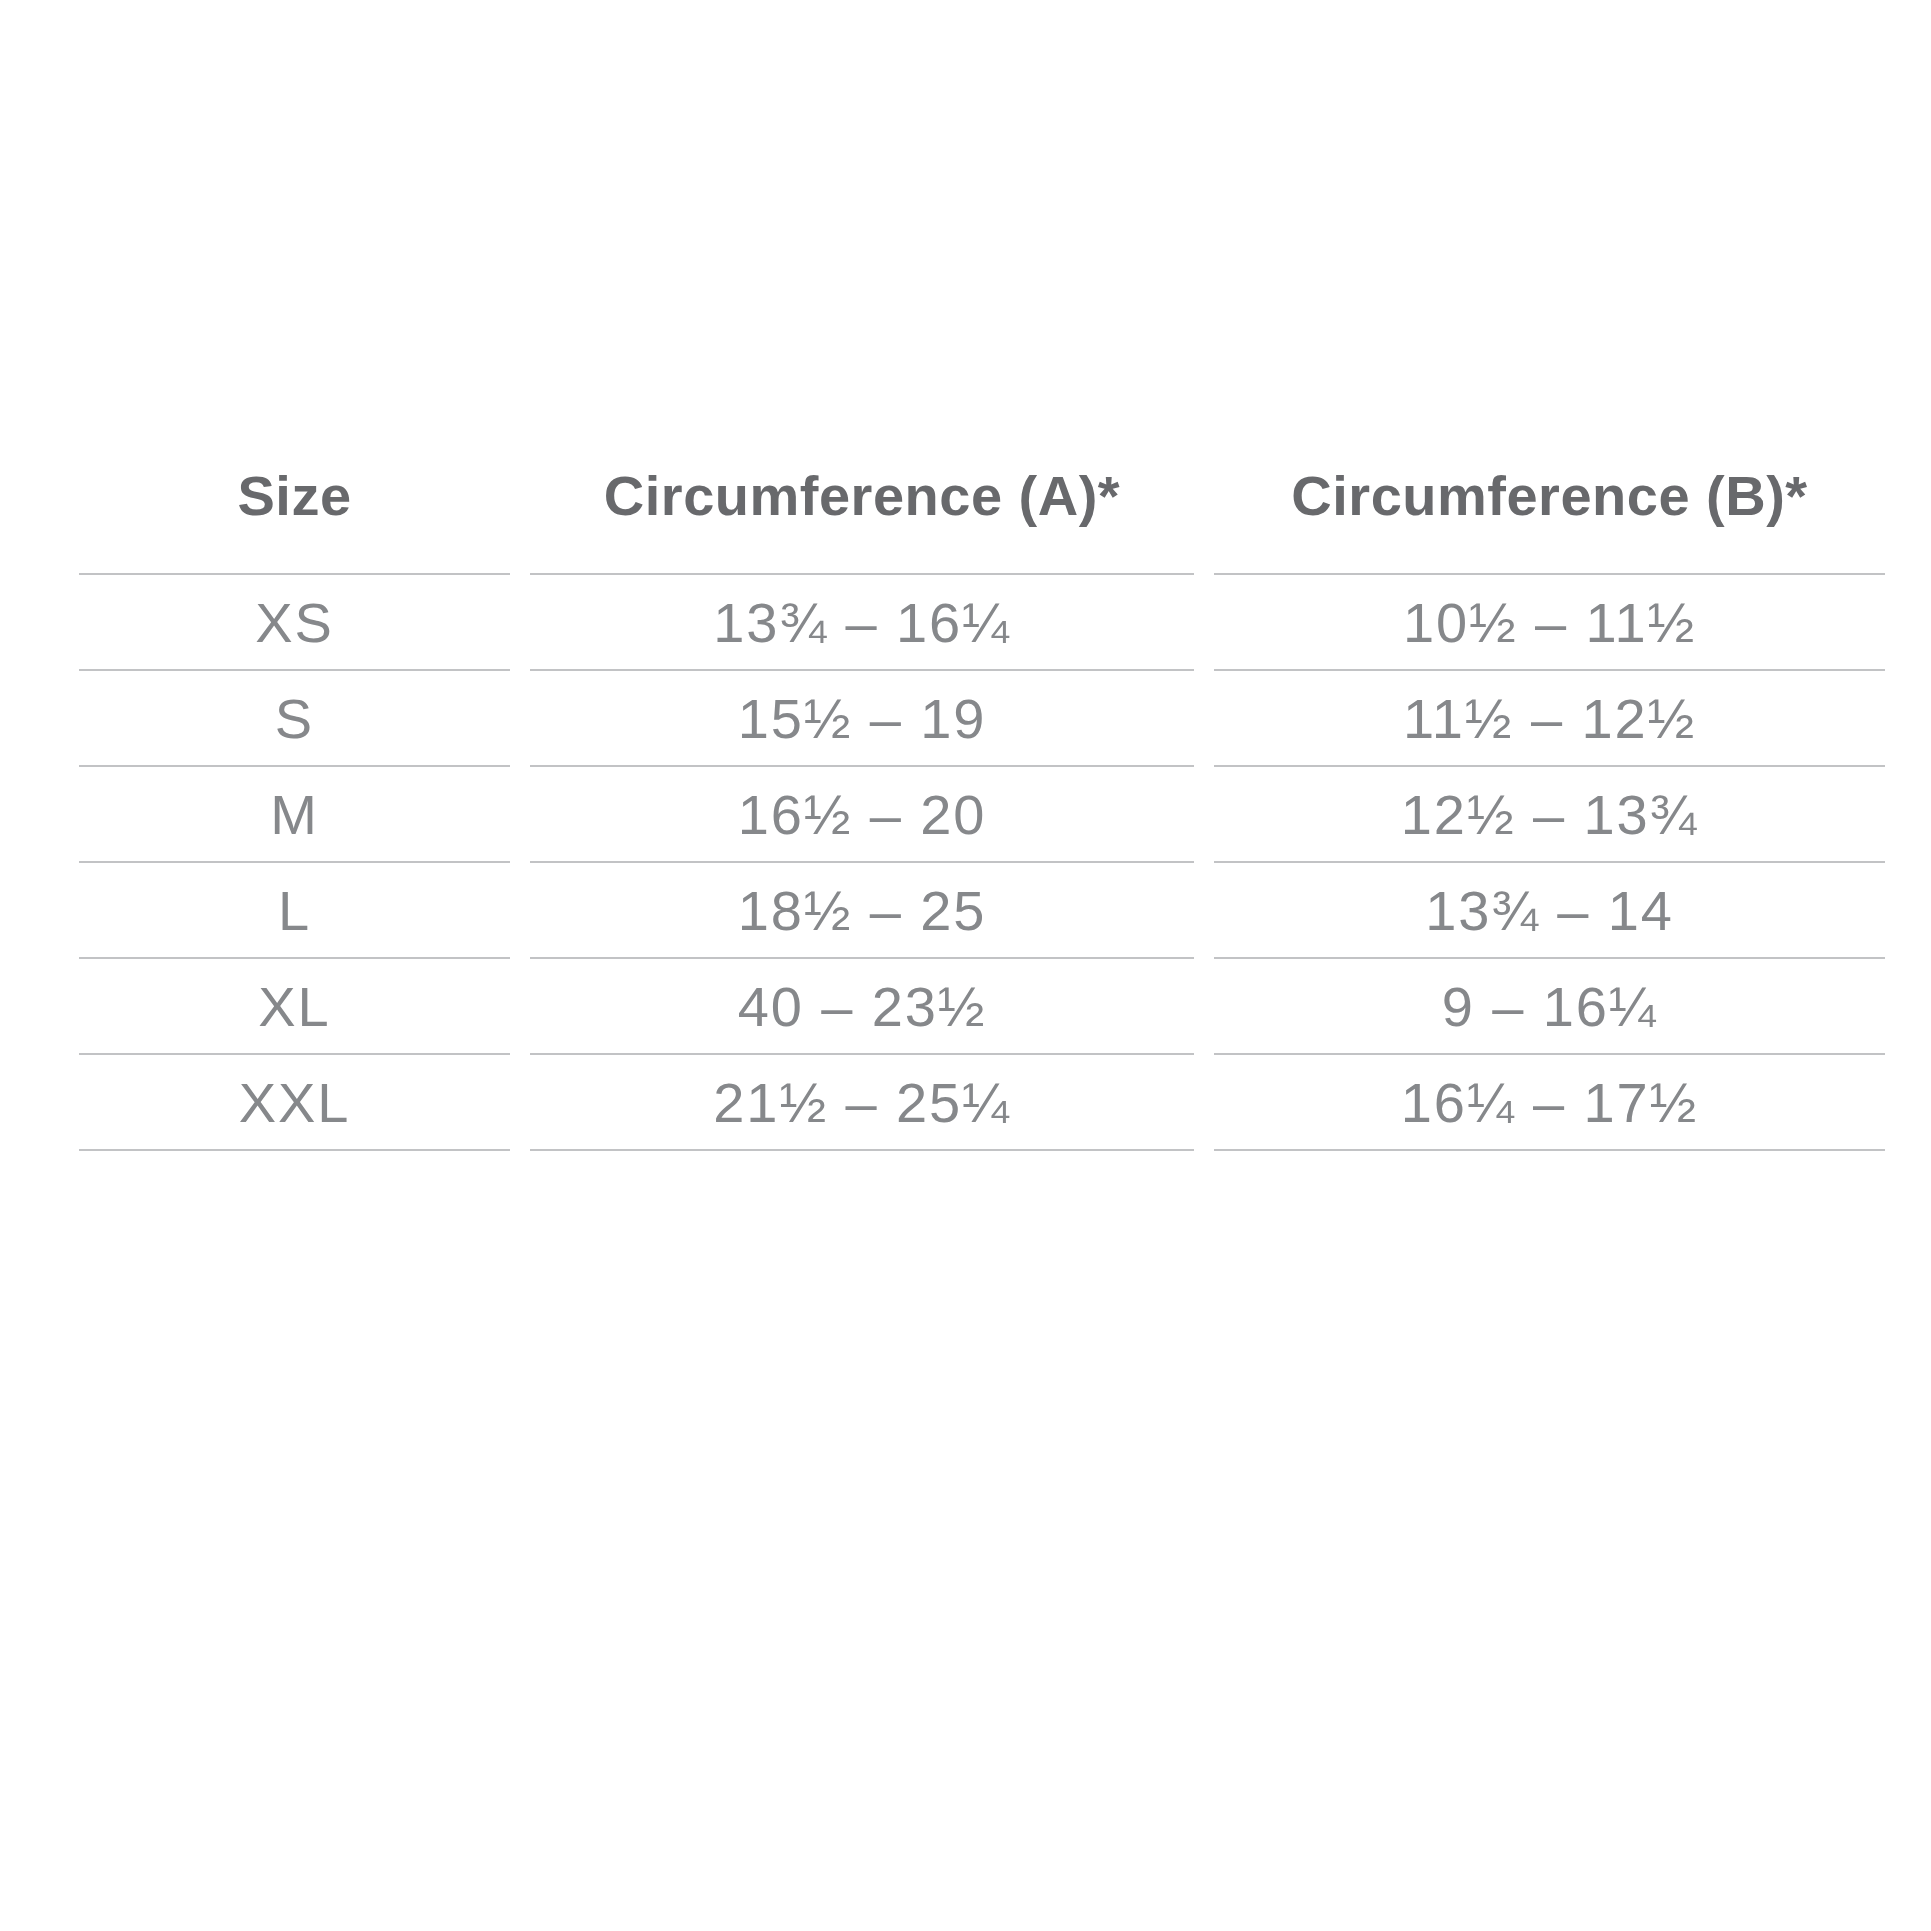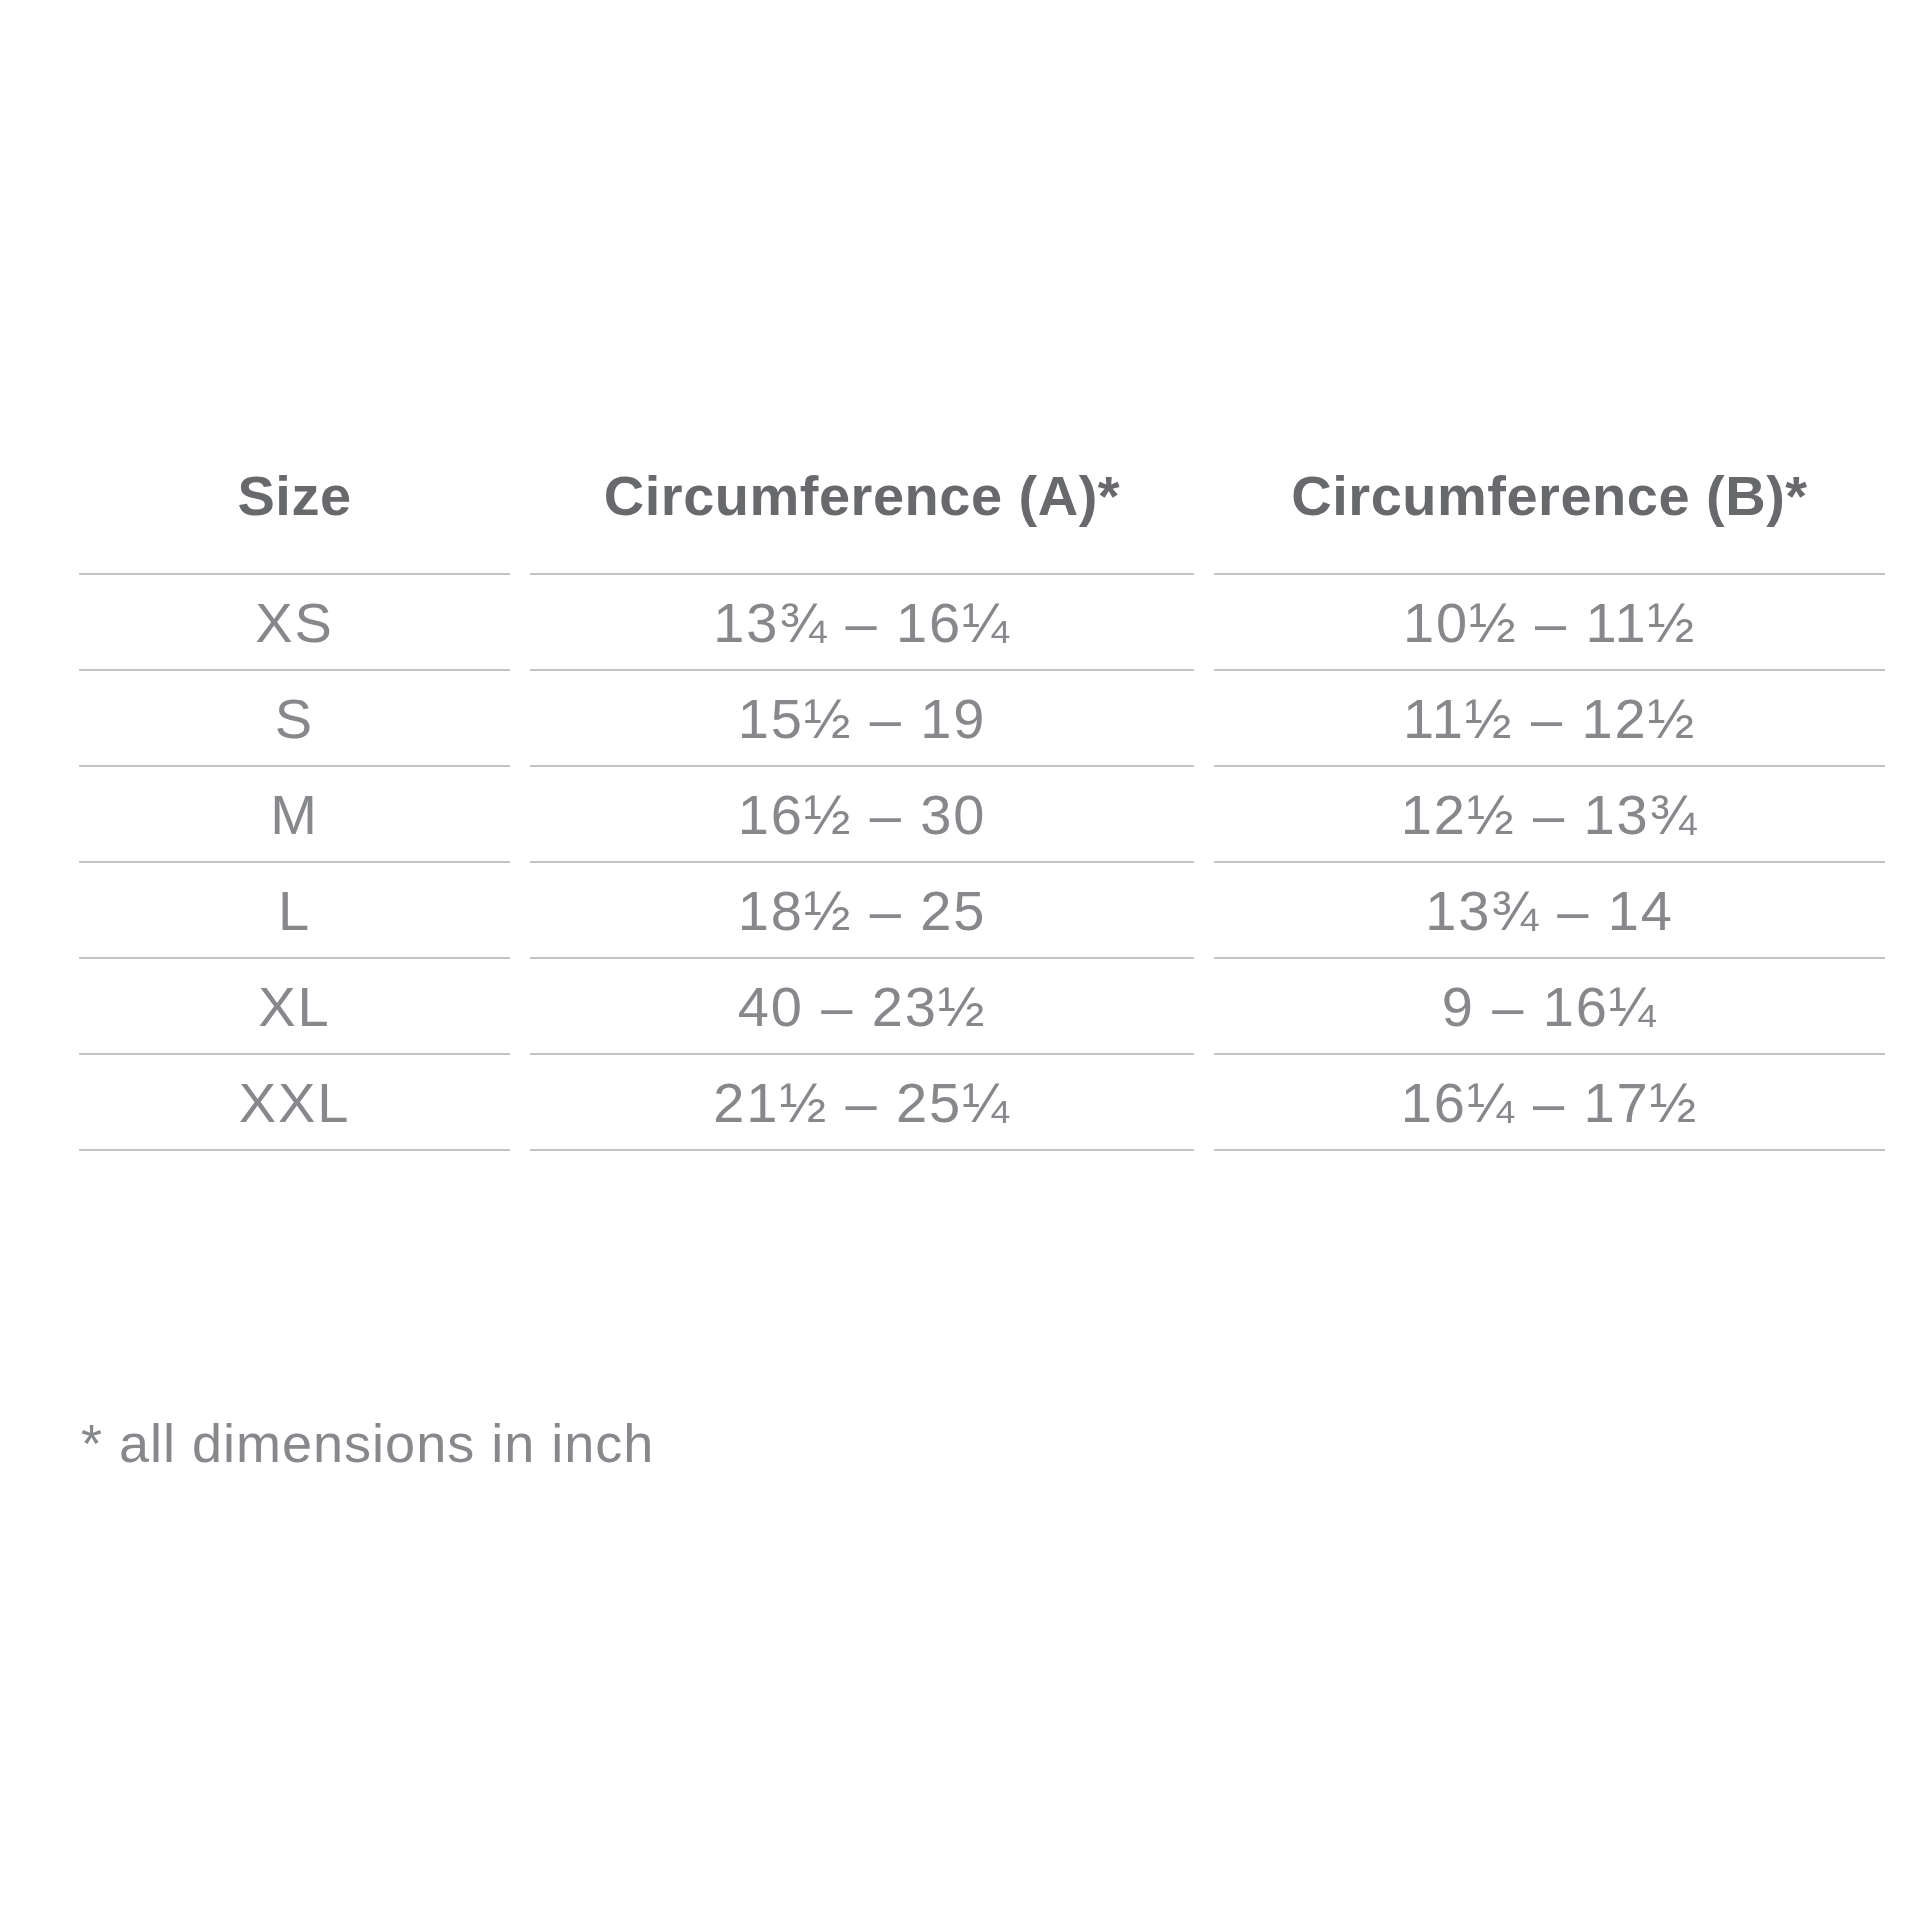--- a/index.html
+++ b/index.html
@@ -74,21 +74,21 @@
     </div>
 
     <div class="row">
       <div class="cell data-cell">S</div>
       <div class="cell data-cell">15½ – 19</div>
       <div class="cell data-cell">11½ – 12½</div>
     </div>
 
     <div class="row">
       <div class="cell data-cell">M</div>
-      <div class="cell data-cell">16½ – 30</div>
+      <div class="cell data-cell">16½ – 20</div>
       <div class="cell data-cell">12½ – 13¾</div>
     </div>
 
     <div class="row">
       <div class="cell data-cell">L</div>
       <div class="cell data-cell">18½ – 25</div>
       <div class="cell data-cell">13¾ – 14</div>
     </div>
 
     <div class="row">
@@ -98,16 +98,15 @@
     </div>
 
     <div class="row">
       <div class="cell data-cell">XXL</div>
       <div class="cell data-cell">21½ – 25¼</div>
       <div class="cell data-cell">16¼ – 17½</div>
     </div>
 
   </div>
 
-  <div class="footnote">* all dimensions in inch</div>
 
 </div>
 
 
 </body></html>

